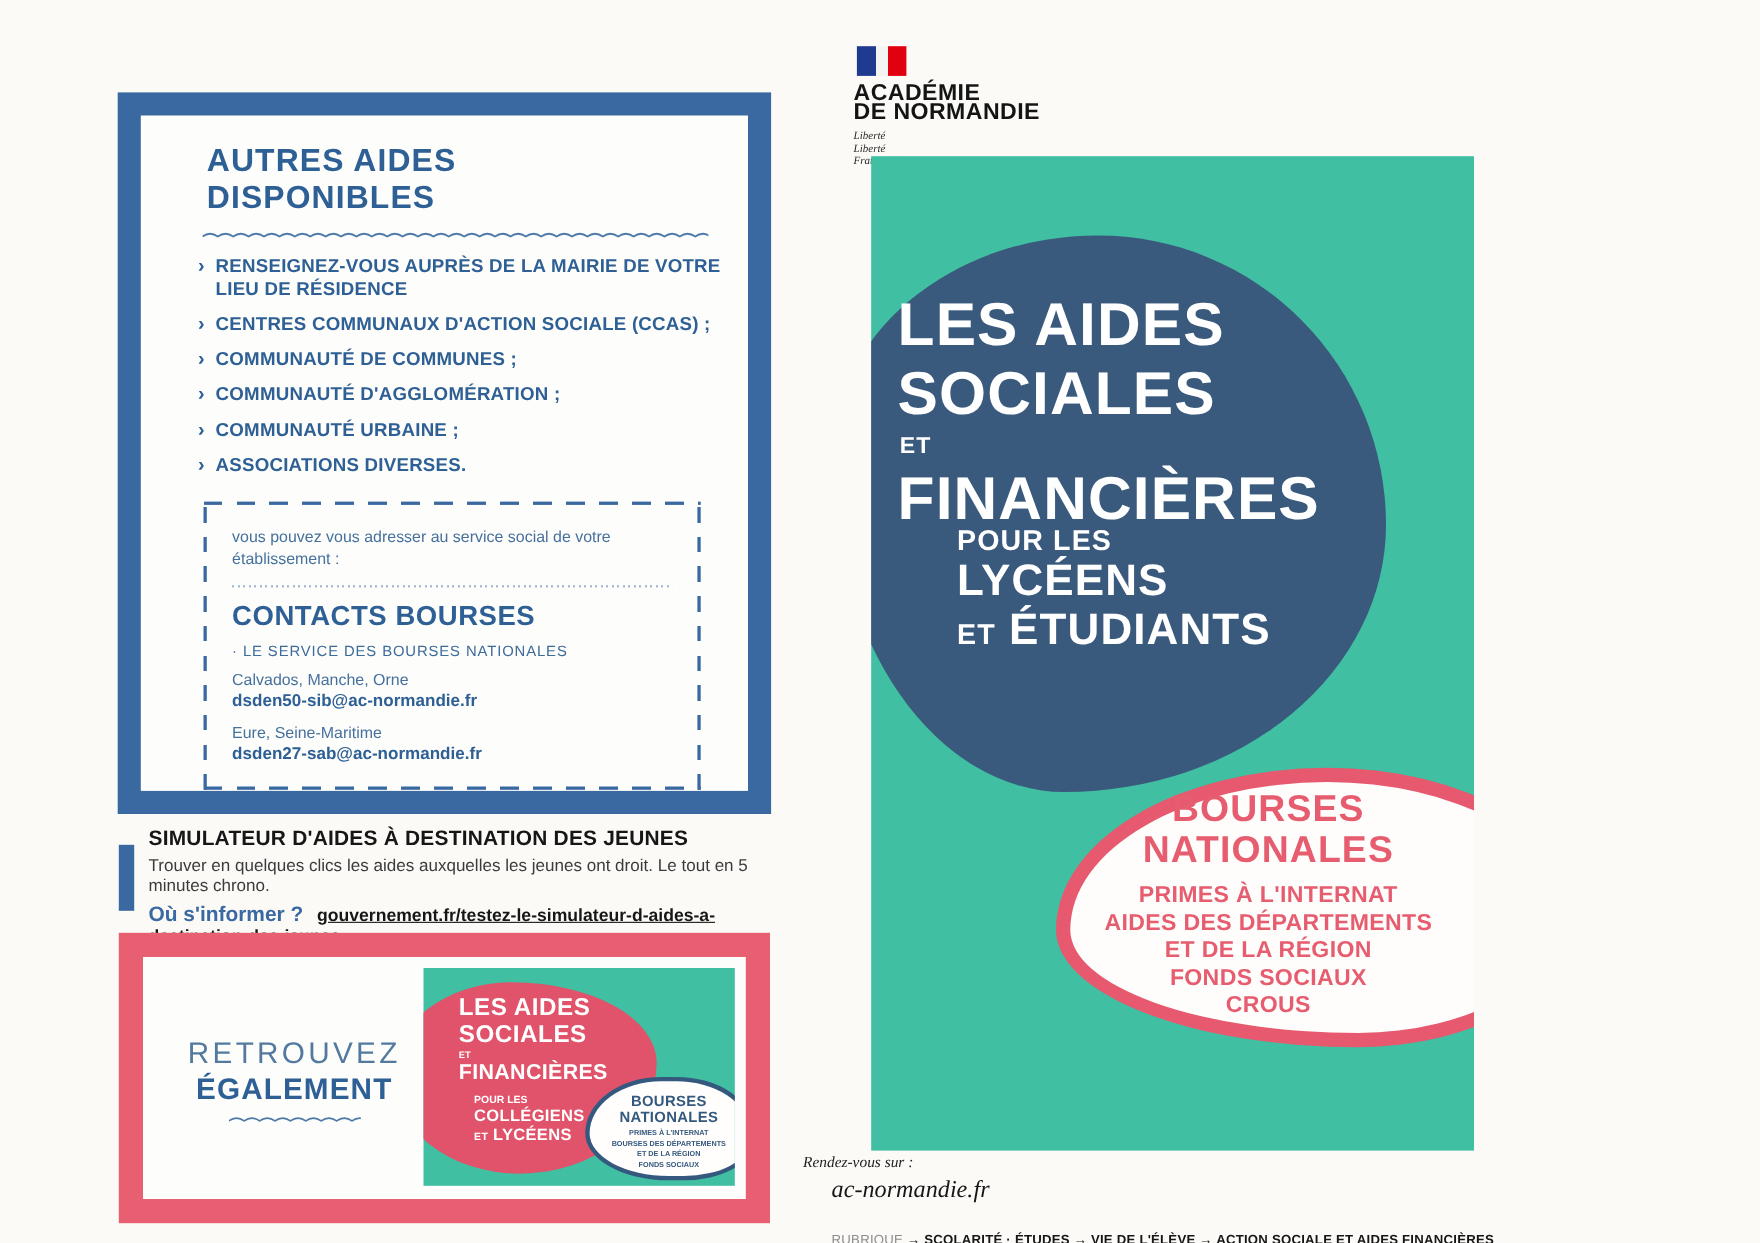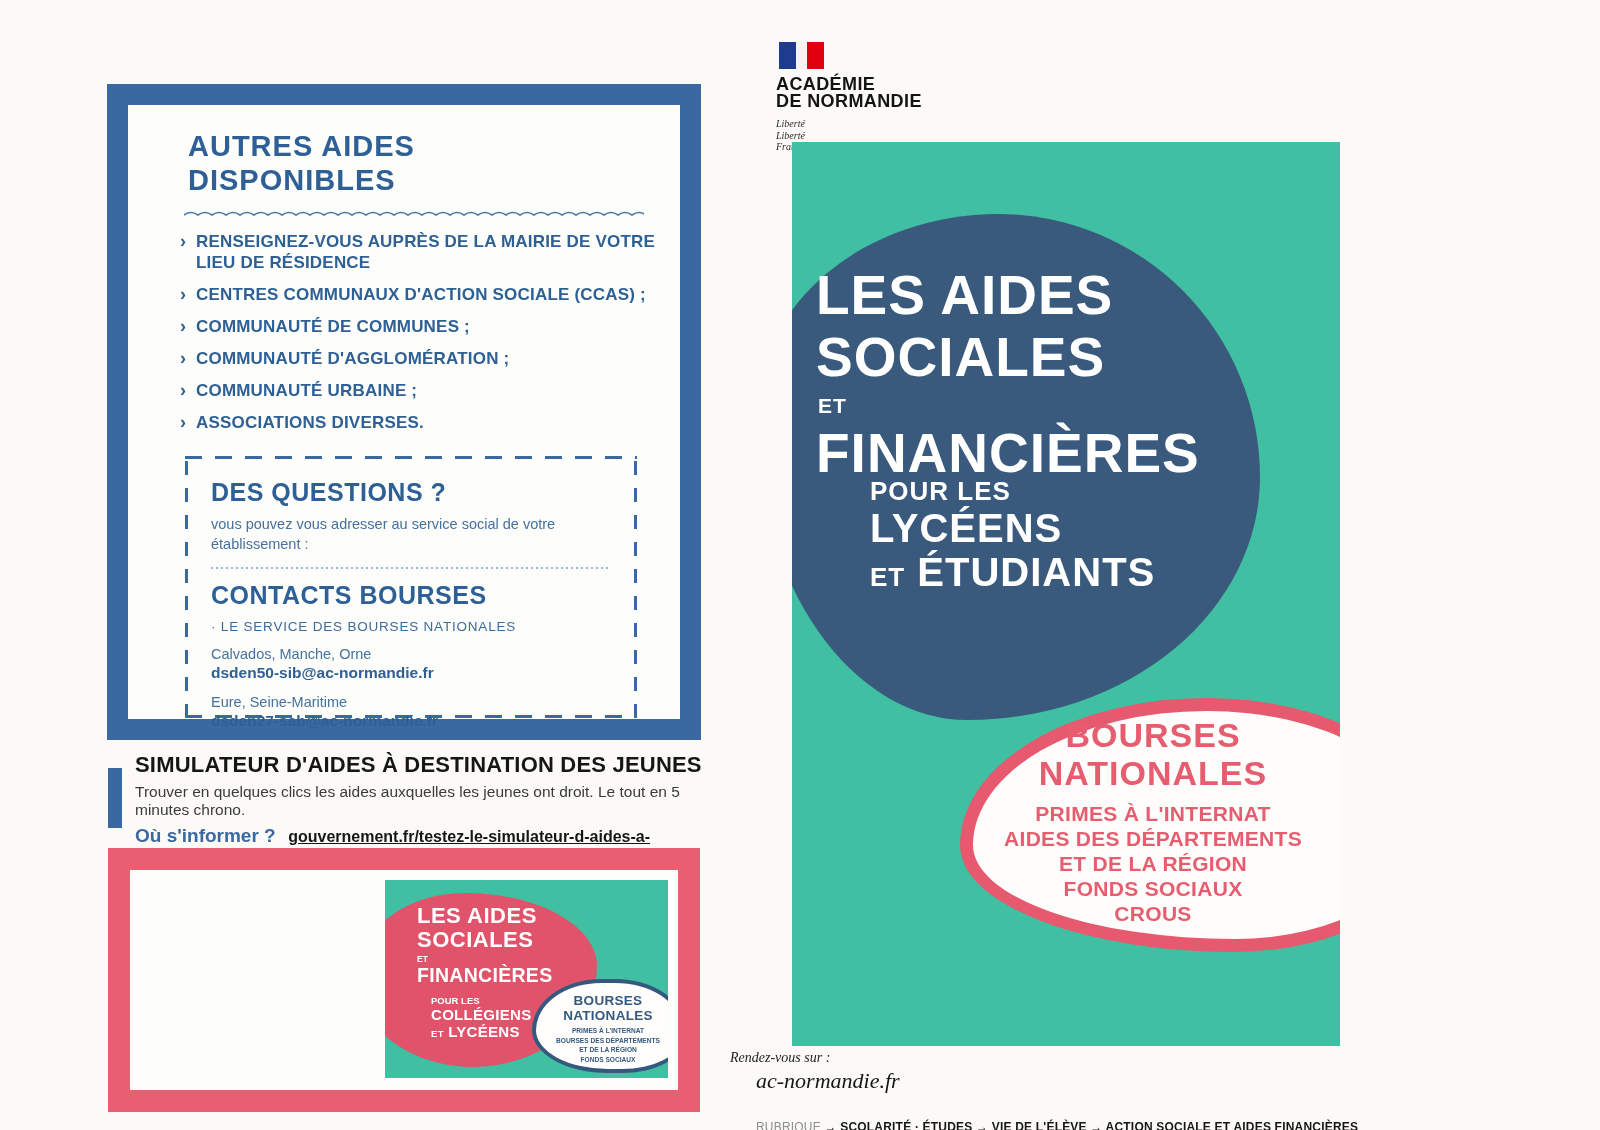--- a/index.html
+++ b/index.html
@@ -36,21 +36,21 @@
       background:repeating-linear-gradient(90deg,#9db7d1 0 2px, transparent 2px 5px); }
   .c-title { color:#2e6095; font-weight:bold; font-size:25px; letter-spacing:0.5px; }
   .c-sub { color:#3d6b9a; font-size:13.5px; letter-spacing:0.8px; margin-top:9px; }
   .c-entry { margin-top:12px; }
   .c-region { color:#46719d; font-size:14.5px; }
   .c-email { color:#2e6095; font-weight:bold; font-size:15.5px; text-decoration:none; display:inline-block; margin-top:2px; }
 
   .simulateur { position:absolute; left:108px; top:752px; width:610px; }
   .sim-bar { position:absolute; left:0; top:16px; width:14px; height:60px; background:#3a69a1; }
   .sim-content { margin-left:27px; }
-  .sim-title { color:#161616; font-weight:bold; font-size:22px; letter-spacing:0.2px; }
+  .sim-title { color:#161616; font-weight:bold; font-size:19px; letter-spacing:0.2px; }
   .sim-desc { color:#3b3b3b; font-size:15.5px; margin-top:5px; }
   .sim-line3 { margin-top:6px; }
   .sim-prompt { color:#3a69a1; font-weight:bold; font-size:19px; margin-right:8px; }
   .sim-url { color:#161616; font-weight:bold; font-size:16px; text-decoration:underline; }
 
   .pink-box { position:absolute; left:108px; top:848px; width:592px; height:264px; background:#e75f70; }
   .pink-box-inner { position:absolute; inset:22px; background:#fdfdfb; }
 
   .retrouvez { position:absolute; left:30px; top:72px; width:215px; text-align:center; }
   .ret-l1 { color:#54799f; font-size:27px; letter-spacing:3px; }
@@ -71,21 +71,21 @@
                   border:4px solid #35597e; border-radius:50% 50% 45% 55% / 60% 55% 40% 50%;
                   text-align:center; color:#35597e; padding-top:10px; }
   .mb-t { font-size:13.5px; font-weight:bold; line-height:15px; letter-spacing:0.3px; }
   .mb-l { font-size:6.6px; font-weight:bold; line-height:9px; margin-top:0.5px; }
   .mb-lines { margin-top:3px; }
 
   
   .logo { position:absolute; left:776px; top:42px; }
   .flag { width:45px; height:27px; margin-left:3px;
           background:linear-gradient(90deg,#1e3b8f 0 38%, #f4f4f2 38% 62%, #e1000f 62% 100%); }
-  .acad { margin-top:7px; color:#141414; font-weight:bold; font-size:18px; line-height:17px; letter-spacing:0.4px; }
+  .acad { margin-top:7px; color:#141414; font-weight:bold; font-size:21px; line-height:17px; letter-spacing:0.4px; }
   .motto { margin-top:8px; font-family:"Liberation Serif", serif; font-style:italic;
            color:#2a2a2a; font-size:10px; line-height:11.5px; }
 
   .cover { position:absolute; left:792px; top:142px; width:548px; height:904px; background:#40bfa2; overflow:hidden; }
   .cover-blob { position:absolute; left:-36px; top:72px; width:504px; height:506px; background:#3a5a7d;
                 border-radius:48% 52% 58% 42% / 40% 52% 48% 60%; }
   .cover-title { position:absolute; left:24px; top:122px; color:#fff; }
   .ct-big { font-size:55px; font-weight:bold; line-height:62px; letter-spacing:1px; }
   .ct-et { font-size:21px; font-weight:bold; line-height:28px; letter-spacing:1px; margin:4px 0 2px 2px; }
   .cover-aud { position:absolute; left:78px; top:334px; color:#fff; }
@@ -145,21 +145,20 @@
           <span class="chev">›</span>
           <span>COMMUNAUTÉ URBAINE ;</span>
         </li>
       <li>
           <span class="chev">›</span>
           <span>ASSOCIATIONS DIVERSES.</span>
         </li>
     </ul>
 
     <div class="q-box">
-      <div class="q-title">DES QUESTIONS ?</div>
       <div class="q-text">
         <div>vous pouvez vous adresser au service social de votre établissement :</div>
       </div>
       <div class="dotted-sep"></div>
       <div class="c-title">CONTACTS BOURSES</div>
       <div class="c-sub">· LE SERVICE DES BOURSES NATIONALES</div>
       <div class="c-entry">
         <div class="c-region">Calvados, Manche, Orne</div>
         <a class="c-email" href="#">dsden50-sib@ac-normandie.fr</a>
       </div>
@@ -180,20 +179,27 @@
     <div class="sim-line3">
       <span class="sim-prompt">Où s'informer ?</span>
       <a class="sim-url" href="#">gouvernement.fr/testez-le-simulateur-d-aides-a-destination-des-jeunes</a>
     </div>
   </div>
 </div>
 
 <div class="pink-box">
   <div class="pink-box-inner">
 
+    <div class="retrouvez">
+      <div class="ret-l1">RETROUVEZ</div>
+      <div class="ret-l2">ÉGALEMENT</div>
+      <svg class="wave ret-wave" width="120" height="8">
+          <path d="M0 6 q7 -5 14 0 q7 -5 14 0 q7 -5 14 0 q7 -5 14 0 q7 -5 14 0 q7 -5 14 0 q7 -5 14 0 q7 -5 14 0 q7 -5 14 0"></path>
+        </svg>
+    </div>
 
     <div class="mini-cover">
       <div class="mini-blob"></div>
       <div class="mini-text">
         <div class="mini-t1">LES AIDES</div>
         <div class="mini-t1">SOCIALES</div>
         <div class="mini-et">ET</div>
         <div class="mini-t3">FINANCIÈRES</div>
         <div class="mini-pour">POUR LES</div>
         <div class="mini-aud">COLLÉGIENS</div>

